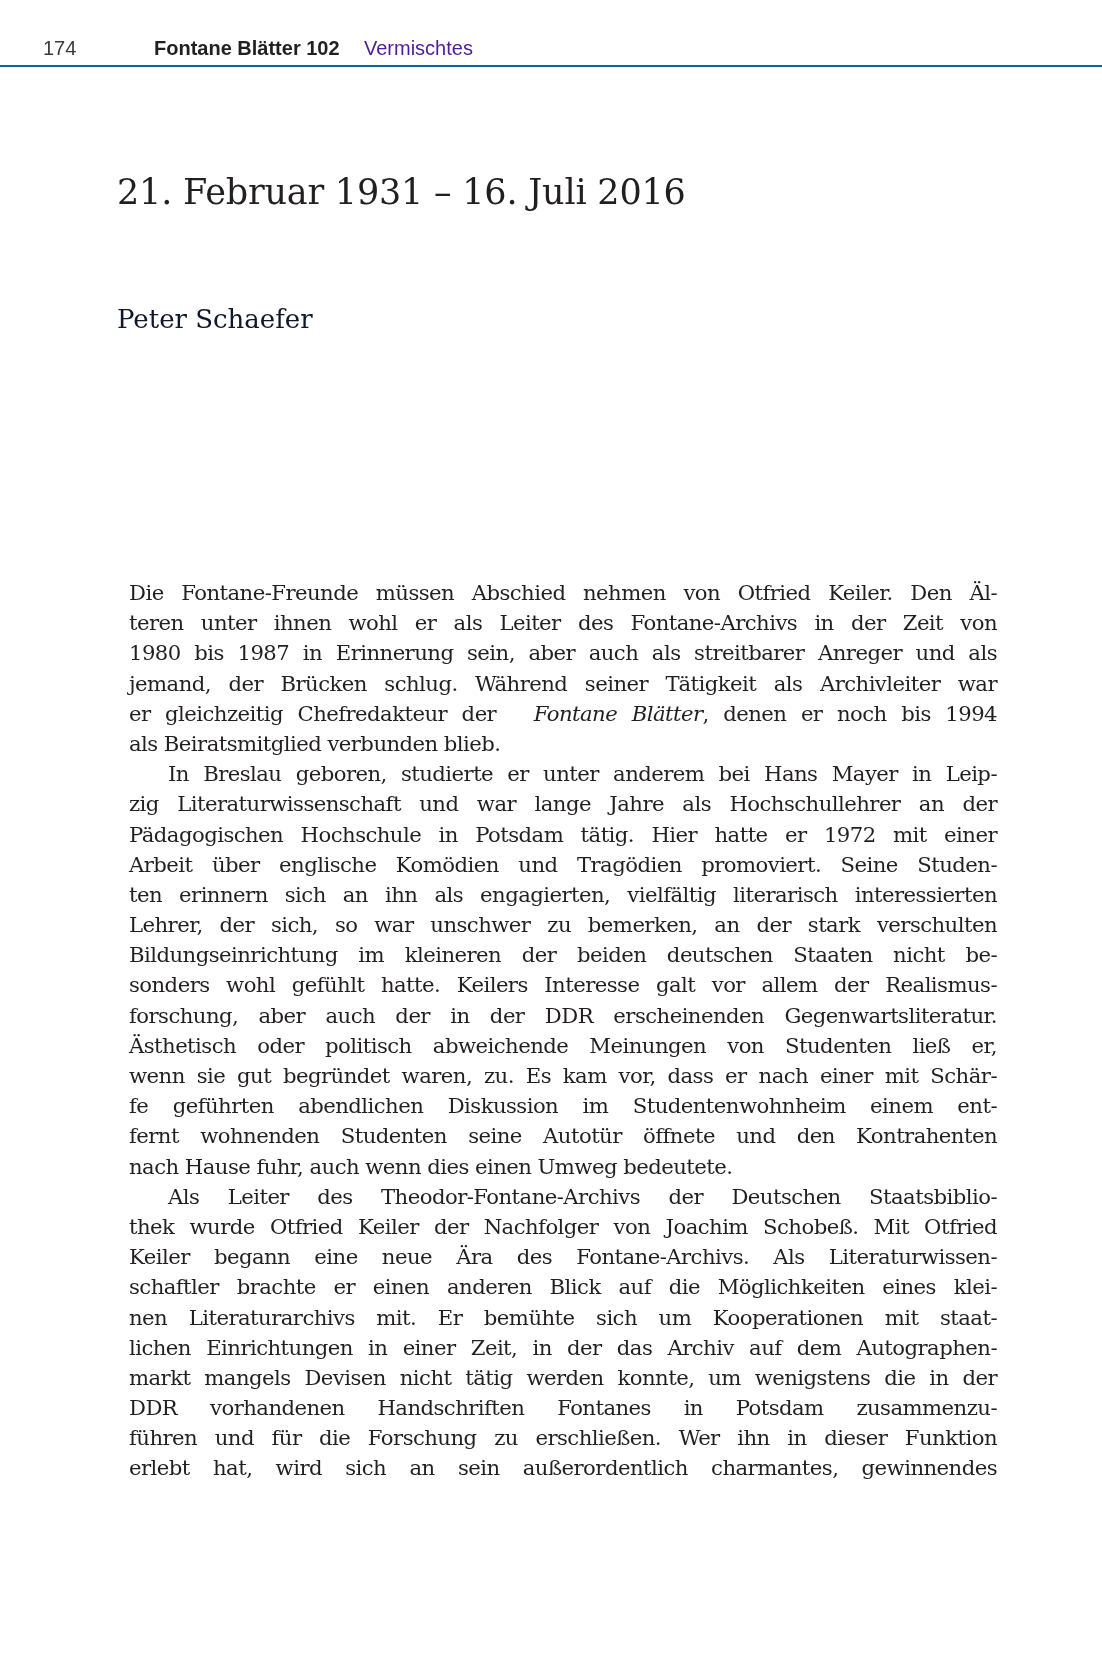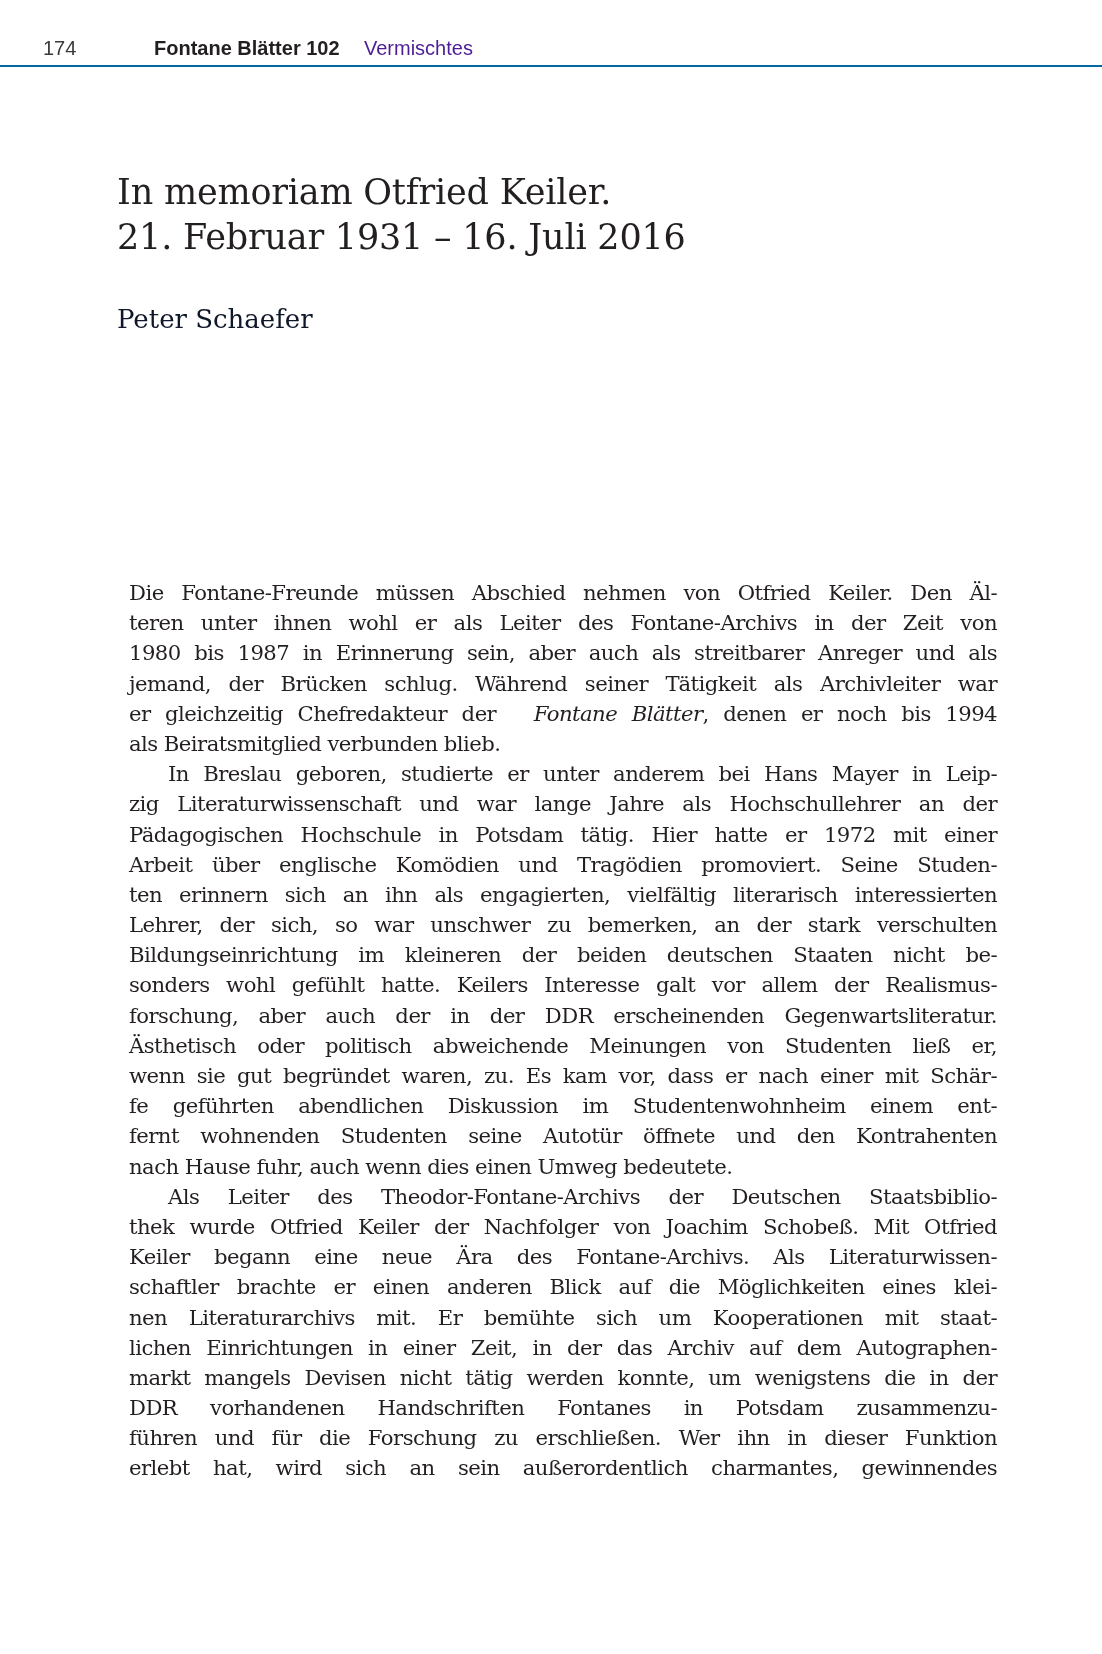--- a/index.html
+++ b/index.html
@@ -97,21 +97,20 @@
 </head>
 <body>
 
 <header class="running-head">
   <span class="page-number">174</span>
   <span class="journal-name">Fontane Blätter 102</span>
   <span class="section-name">Vermischtes</span>
 </header>
 
 <h1 class="title-block">
-  <span class="title-line">In memoriam Otfried Keiler.</span>
   <span class="title-line">21. Februar 1931 – 16. Juli 2016</span>
 </h1>
 
 <div class="author">Peter Schaefer</div>
 
 <div class="body-text" id="body-text">
     <div>
       <span class="line">Die Fontane-Freunde müssen Abschied nehmen von Otfried Keiler. Den Äl-</span>
       <span class="line">teren unter ihnen wohl er als Leiter des Fontane-Archivs in der Zeit von</span>
       <span class="line">1980 bis 1987 in Erinnerung sein, aber auch als streitbarer Anreger und als</span>

